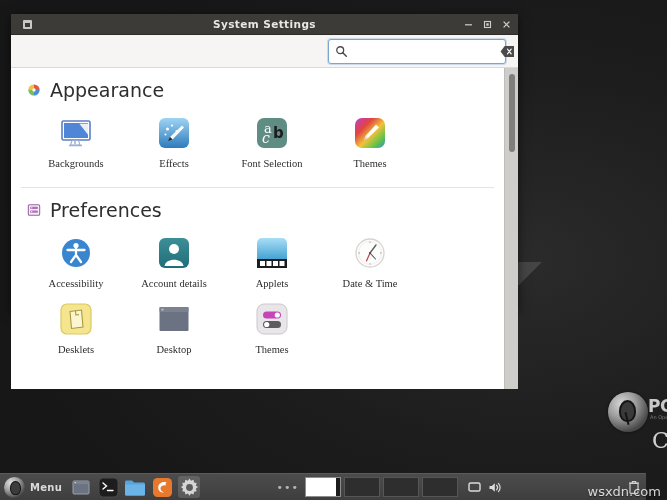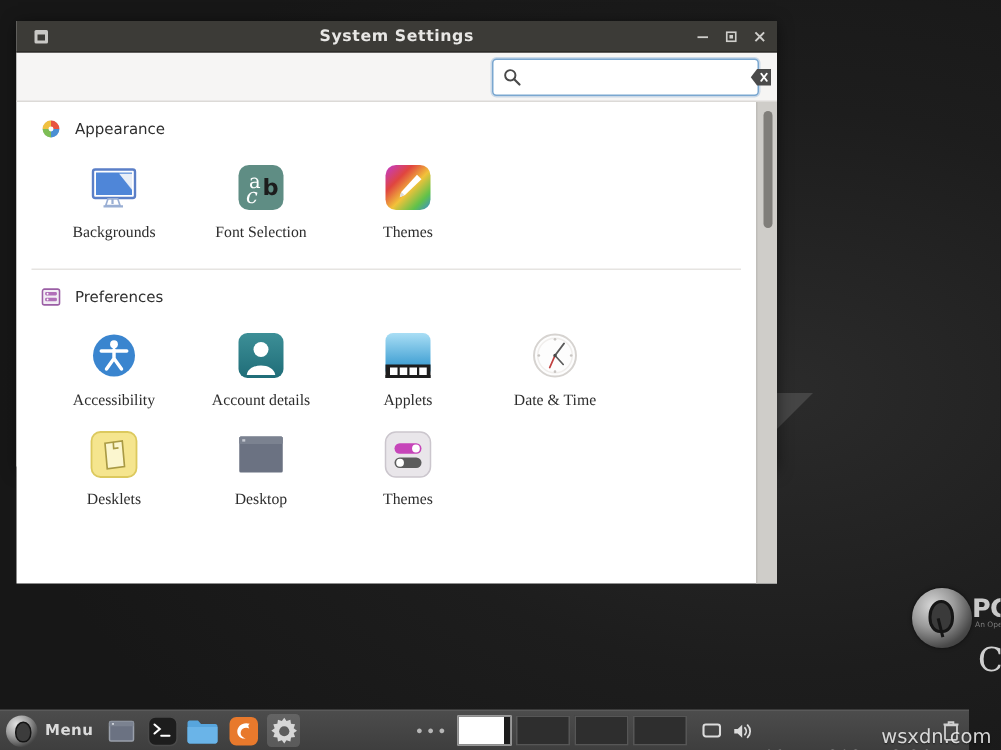--- a/index.html
+++ b/index.html
@@ -157,21 +157,21 @@
   .section { padding: 0; }
   .section-hr {
     height: 1px; background: #e6e4e1;
     margin: 0 10px;
   }
   .section-head {
     display: flex; align-items: center; gap: 9px;
     padding: 11px 0 4px 16px;
   }
   .section-head h2 {
-    font-size: 10px; font-weight: normal; color: #2e2e2e;
+    font-size: 19px; font-weight: normal; color: #2e2e2e;
     font-family: "DejaVu Sans", sans-serif;
   }
   .sec-icon { width: 14px; height: 14px; flex: 0 0 14px; }
 
   .grid {
     display: flex; flex-wrap: wrap;
     padding: 6px 0 10px 0;
   }
   .cell {
     width: 98px;
@@ -356,20 +356,40 @@
                 <rect x="5" y="7" width="24" height="15" fill="#4f86d8"></rect>
                 <path d="M29 7 L29 19 L20 7 Z" fill="#ffffff" opacity=".25"></path>
                 <path d="M29 8 L29 18.4 L20.6 8 Z" fill="#e9eef7"></path>
                 <path d="M16 24 L16 28 M10 29.5 L23 29.5" stroke="#9aafd4" stroke-width="1.5"></path>
                 <path d="M13 24.5 L19.5 24.5 L21 29 L11.5 29 Z" fill="none" stroke="#9aafd4" stroke-width="1.1"></path>
               </svg>
             </div>
             <div class="cell-label">Backgrounds</div>
           </div>
 
+          <div class="cell">
+            <div class="cell-icon">
+              <svg width="34" height="34" viewBox="0 0 34 34">
+                <defs>
+                    <linearGradient id="gEff" x1="0" y1="0" x2="0" y2="1">
+                  <stop offset="0" stop-color="#9ed4f2"></stop>
+                      <stop offset="1" stop-color="#2e7bbd"></stop>
+                    </linearGradient>
+                  </defs>
+                <rect x="2" y="2" width="30" height="30" rx="6" fill="url(#gEff)"></rect>
+                <path d="M13 21 L25 9.5 L27 11.5 L15.5 23.5 Z" fill="#ffffff" opacity=".95"></path>
+                <path d="M13 21 L15.5 23.5 L11 25 Z" fill="#2b2b2b"></path>
+                <circle cx="10.5" cy="13" r="1.5" fill="#fff"></circle>
+                <circle cx="15" cy="9.5" r="1.1" fill="#fff"></circle>
+                <circle cx="8.5" cy="18.5" r="1" fill="#fff"></circle>
+                <circle cx="19.5" cy="15" r="1" fill="#fff"></circle>
+              </svg>
+            </div>
+            <div class="cell-label">Effects</div>
+          </div>
 
           <div class="cell">
             <div class="cell-icon">
               <svg width="34" height="34" viewBox="0 0 34 34">
                 <rect x="2" y="2" width="30" height="30" rx="7" fill="#5f8d84"></rect>
                 <text x="9" y="17" font-family="DejaVu Serif, serif" font-size="13" fill="#ffffff">a</text>
                 <text x="18" y="22" font-family="DejaVu Sans, sans-serif" font-size="15" font-weight="bold" fill="#1c1c1c">b</text>
                 <text x="7" y="27" font-family="DejaVu Serif, serif" font-size="14" font-style="italic" fill="#ffffff">c</text>
               </svg>
             </div>

